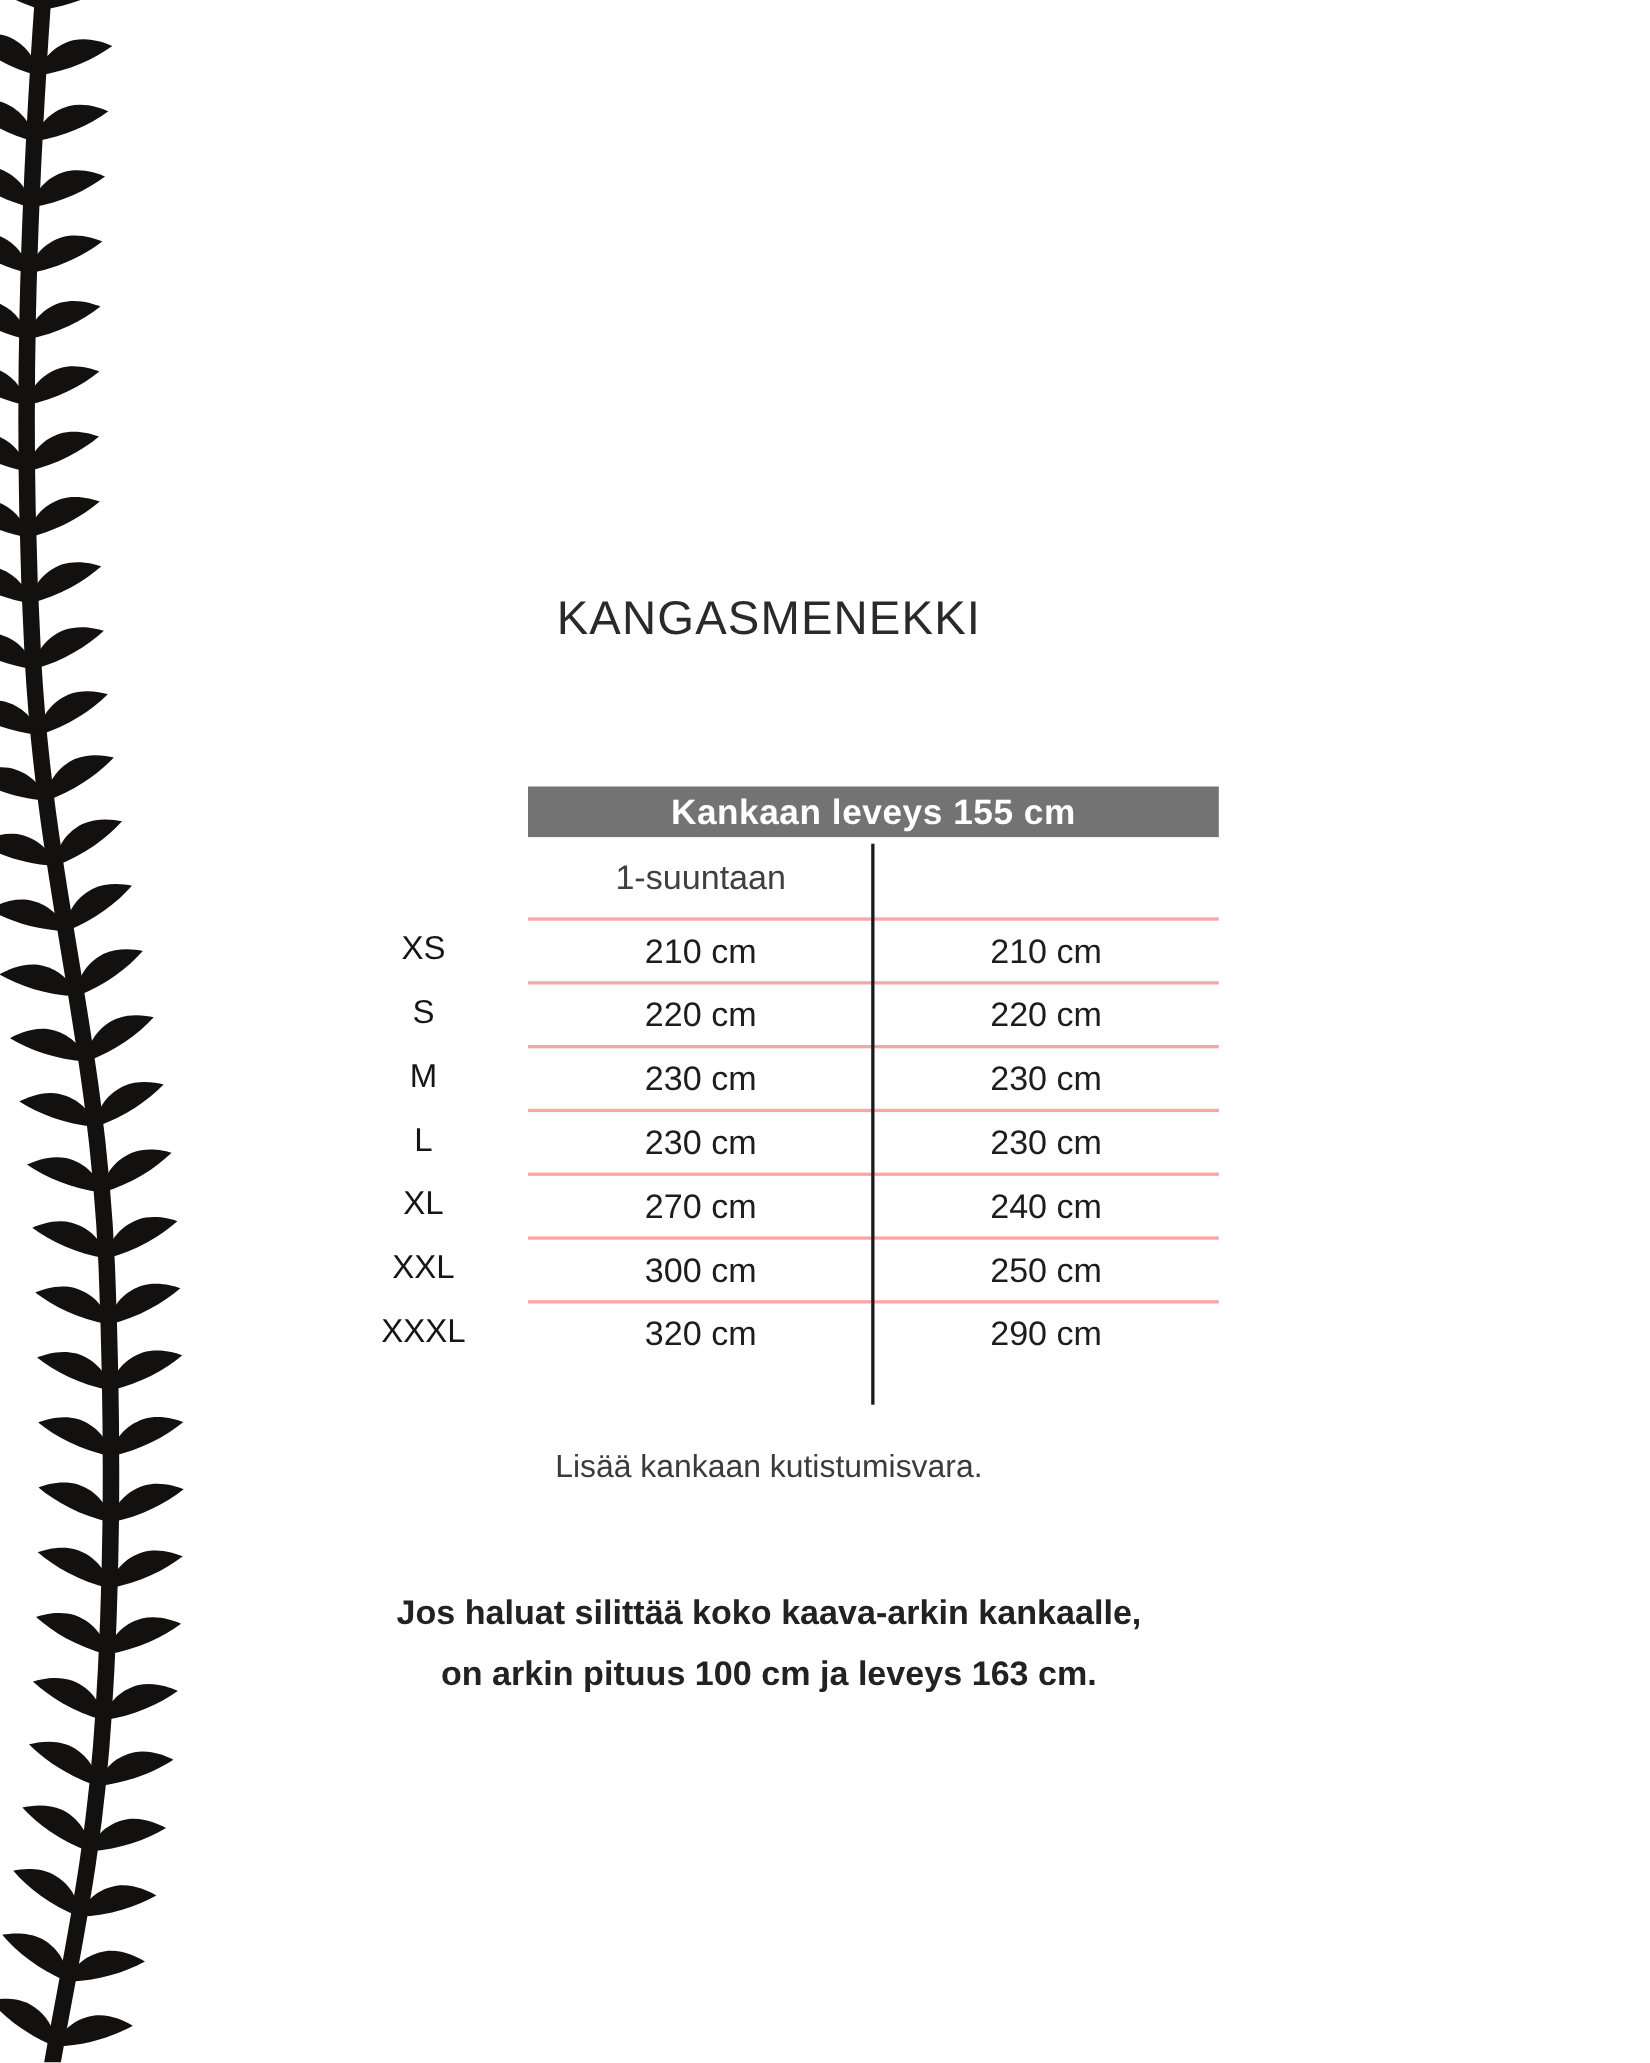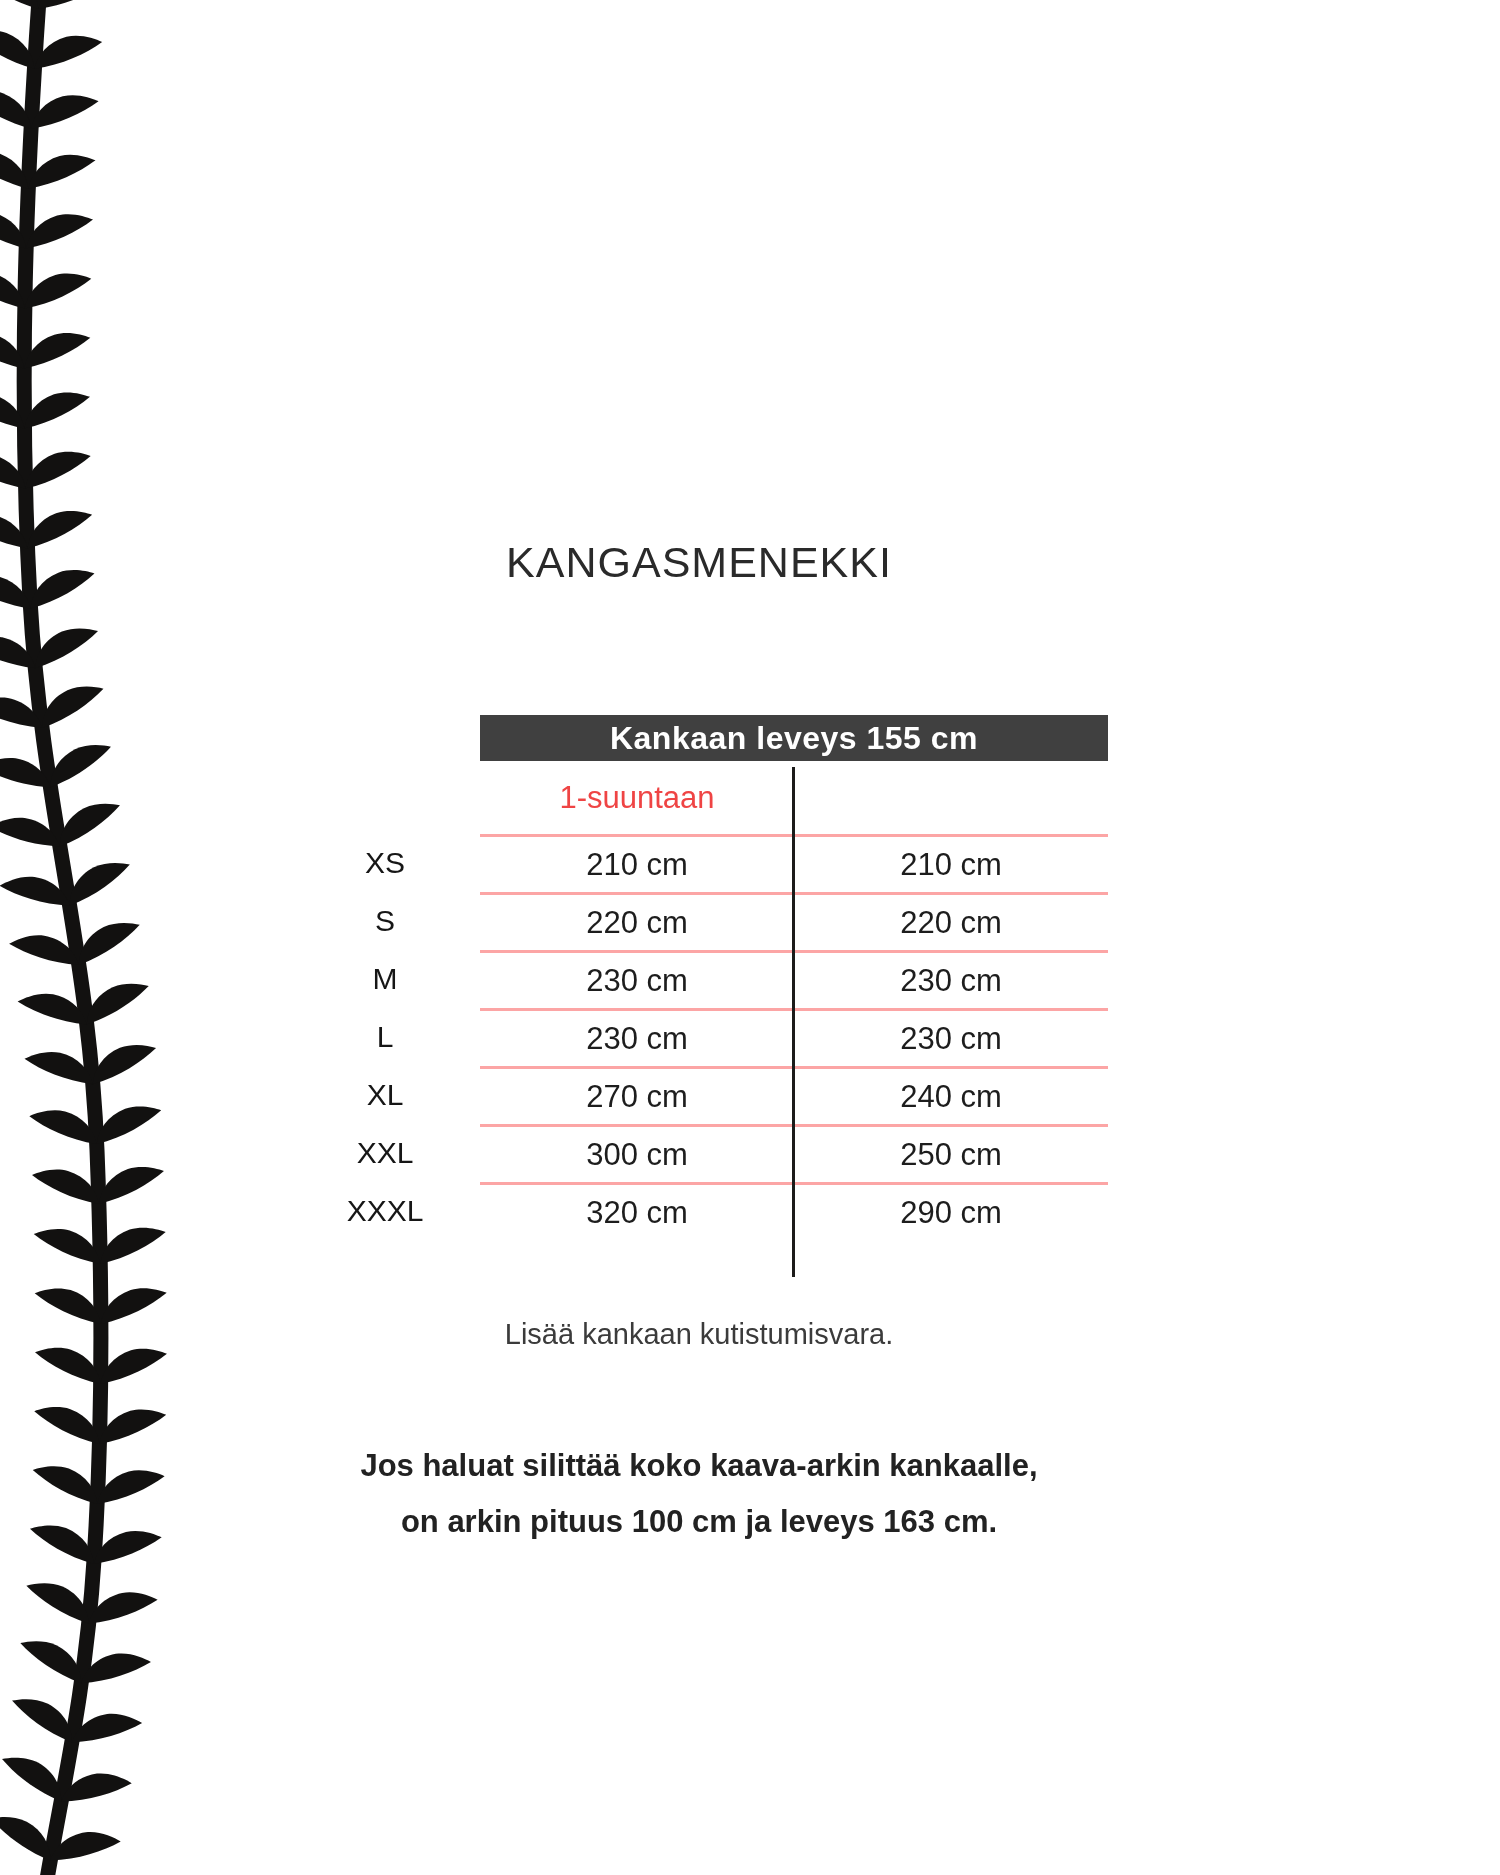--- a/index.html
+++ b/index.html
@@ -13,28 +13,28 @@
 
   .page-title {
     position:absolute; left:290px; top:538px; width:818px;
     text-align:center; font-size:43px; font-weight:400;
     letter-spacing:1px; color:#2a2a2a; margin:0;
   }
 
   .ftable { position:absolute; left:290px; top:715px; width:818px; }
   .ftable .bar {
     margin-left:190px; width:628px; height:46px;
-    background:#404040; color:#ffffff;
+    background:#737373; color:#ffffff;
     display:flex; align-items:center; justify-content:center;
     font-size:32px; font-weight:600; letter-spacing:0.5px;
   }
   .grid-row { display:grid; grid-template-columns:190px 314px 314px; }
   .cols { height:73px; }
   .cols .cell { display:flex; align-items:center; justify-content:center;
-    font-size:31px; color:#ef4444; }
+    font-size:31px; color:#404040; }
   .trow { height:58px; }
   .cell { display:flex; align-items:center; justify-content:center; }
   .trow .lab { font-size:30px; color:#161616; }
   .trow .val { font-size:31px; color:#1d1d1d; border-top:3px solid #fca5a5; }
   .vdivider {
     position:absolute; left:502px; top:52px;
     width:3px; height:510px; background:#1c1b1a;
   }
 
   .shrink-note {

